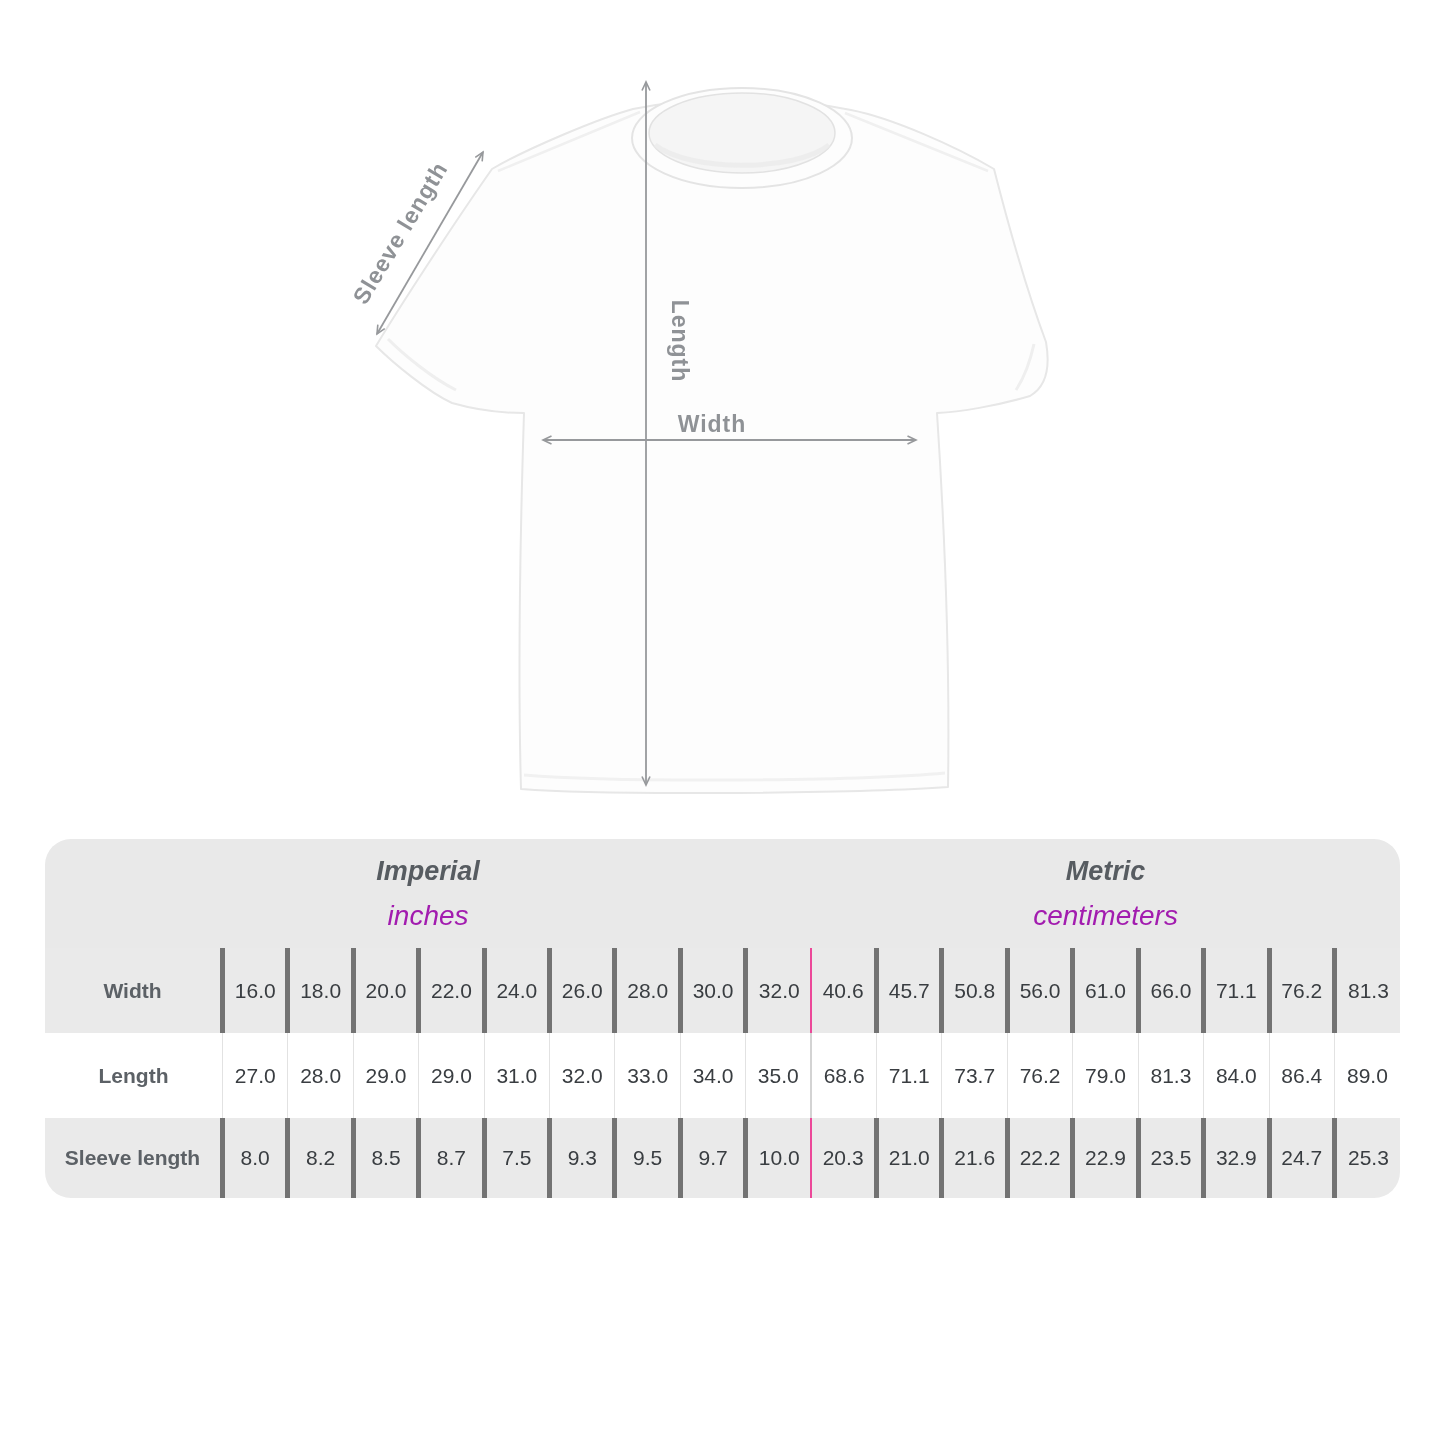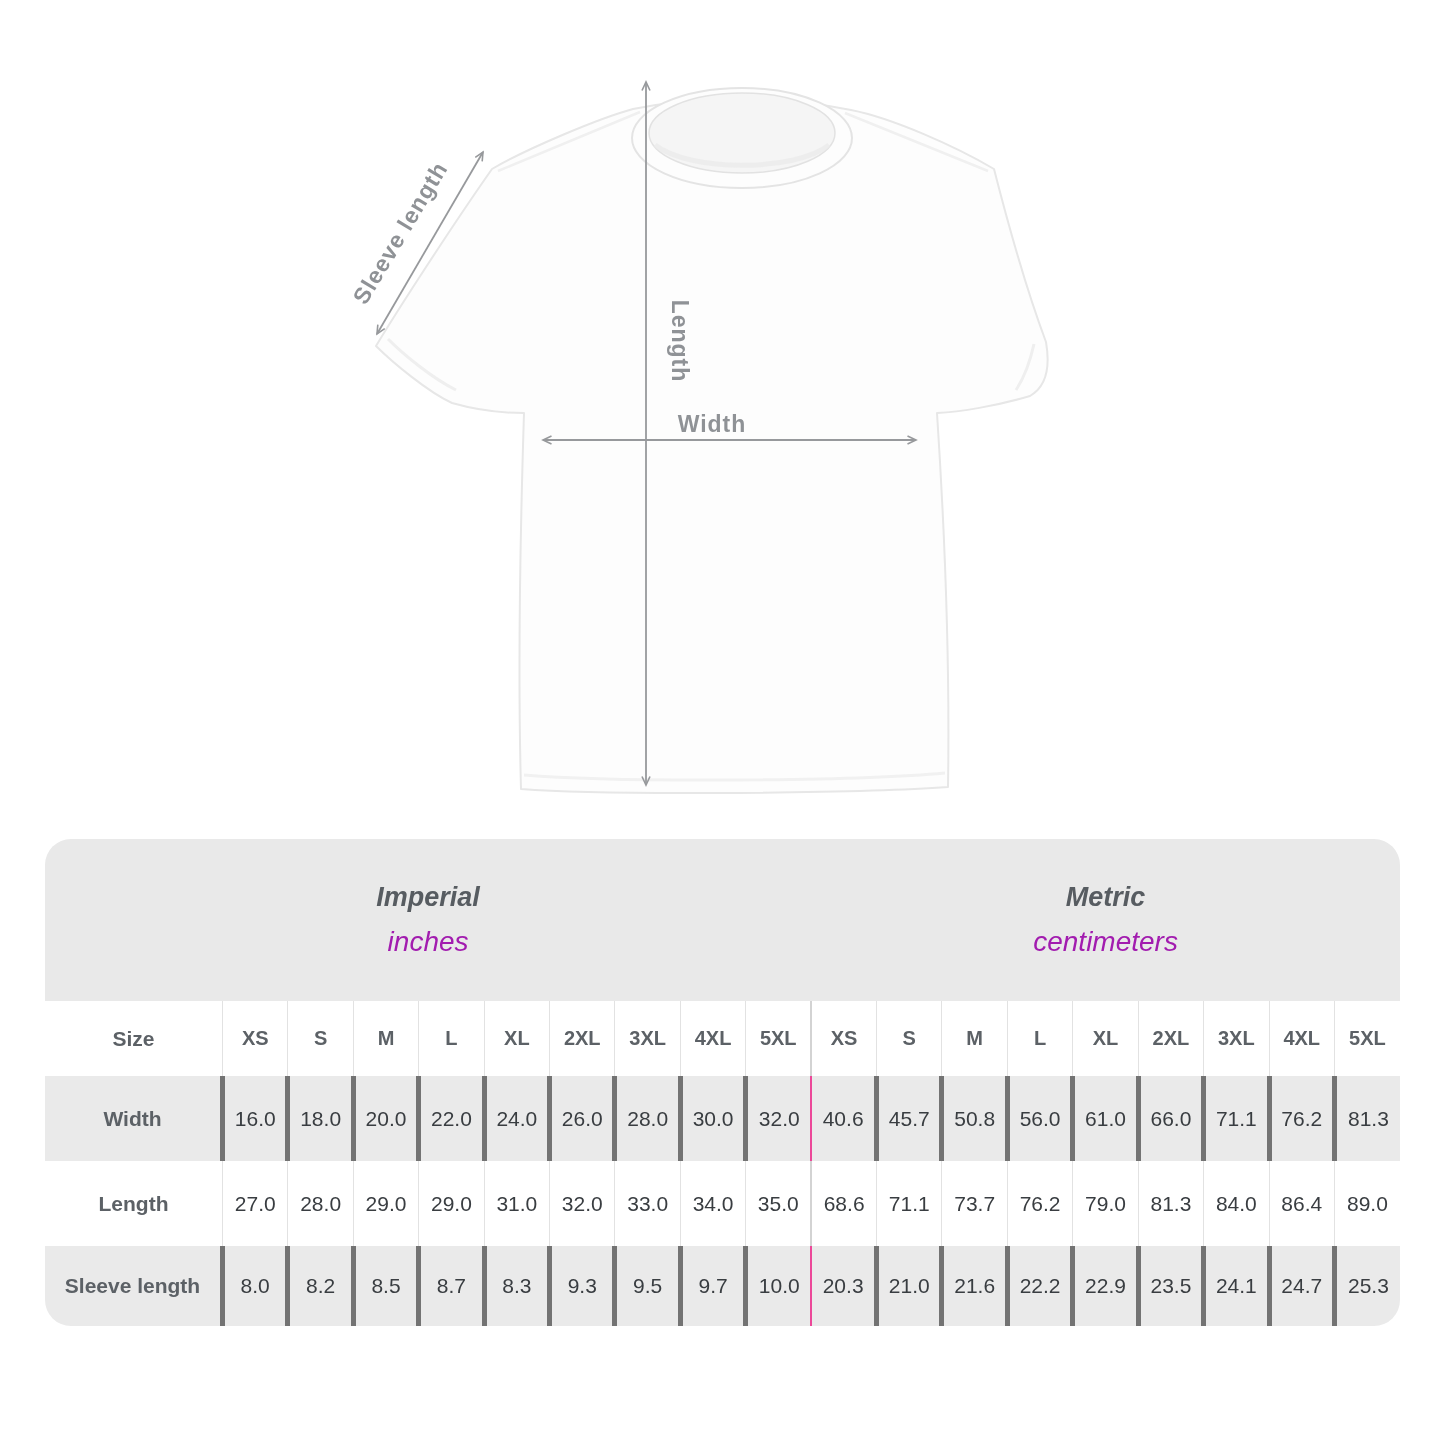--- a/index.html
+++ b/index.html
@@ -12,21 +12,21 @@
   
   .title { text-align:center; font-size:34px; font-weight:bold; color:#2f3337; letter-spacing:0.3px; margin-top:30px; }
   .subtitle { text-align:center; font-size:20px; font-style:italic; color:#4c5054; margin-top:11px; }
 
   
   .table-wrap { width:1355px; margin:27px auto 0 auto; border-radius:26px; overflow:hidden; }
   table.size-table { width:1355px; border-collapse:collapse; table-layout:fixed; }
   col.col-label { width:13.1%; }
   col.col-data  { width:4.8277%; }
 
-  tr.band td { height:134px; background:#e9e9e9; vertical-align:middle; padding:14px; }
+  tr.band td { height:109px; background:#e9e9e9; vertical-align:middle; padding:0; }
   .unit-title { font-size:27px; font-weight:bold; font-style:italic; color:#575c61; }
   .unit-sub   { font-size:28px; font-style:italic; color:#a21caf; margin-top:13px; }
 
   tr.r-size  { background:#ffffff; }
   tr.r-size th { height:75px; }
   tr.r-gray  { background:#eaeaea; }
   tr.r-white { background:#ffffff; }
   tr.r-data th, tr.r-data td { height:85px; }
   tr.r-last th, tr.r-last td { height:80px; }
 
@@ -120,41 +120,20 @@
         <td colspan="10">
           <div class="unit-title">Imperial</div>
           <div class="unit-sub">inches</div>
         </td>
         <td colspan="9">
           <div class="unit-title">Metric</div>
           <div class="unit-sub">centimeters</div>
         </td>
       </tr>
 
-      <tr class="r-size">
-        <th class="lbl">Size</th>
-        <th class="c">XS</th>
-        <th class="c">S</th>
-        <th class="c">M</th>
-        <th class="c">L</th>
-        <th class="c">XL</th>
-        <th class="c">2XL</th>
-        <th class="c">3XL</th>
-        <th class="c">4XL</th>
-        <th class="c">5XL</th>
-        <th class="c ms">XS</th>
-        <th class="c">S</th>
-        <th class="c">M</th>
-        <th class="c">L</th>
-        <th class="c">XL</th>
-        <th class="c">2XL</th>
-        <th class="c">3XL</th>
-        <th class="c">4XL</th>
-        <th class="c">5XL</th>
-      </tr>
 
       <tr class="r-gray r-data">
         <th class="lbl">Width</th>
         <td class="c">16.0</td>
         <td class="c">18.0</td>
         <td class="c">20.0</td>
         <td class="c">22.0</td>
         <td class="c">24.0</td>
         <td class="c">26.0</td>
         <td class="c">28.0</td>
@@ -192,31 +171,31 @@
         <td class="c">86.4</td>
         <td class="c">89.0</td>
       </tr>
 
       <tr class="r-gray r-last">
         <th class="lbl">Sleeve length</th>
         <td class="c">8.0</td>
         <td class="c">8.2</td>
         <td class="c">8.5</td>
         <td class="c">8.7</td>
-        <td class="c">8.3</td>
+        <td class="c">7.5</td>
         <td class="c">9.3</td>
         <td class="c">9.5</td>
         <td class="c">9.7</td>
         <td class="c">10.0</td>
         <td class="c ms">20.3</td>
         <td class="c">21.0</td>
         <td class="c">21.6</td>
         <td class="c">22.2</td>
         <td class="c">22.9</td>
         <td class="c">23.5</td>
-        <td class="c">24.1</td>
+        <td class="c">32.9</td>
         <td class="c">24.7</td>
         <td class="c">25.3</td>
       </tr>
     </tbody>
       </table>
   </div>
 </div>
 
 </body></html>

